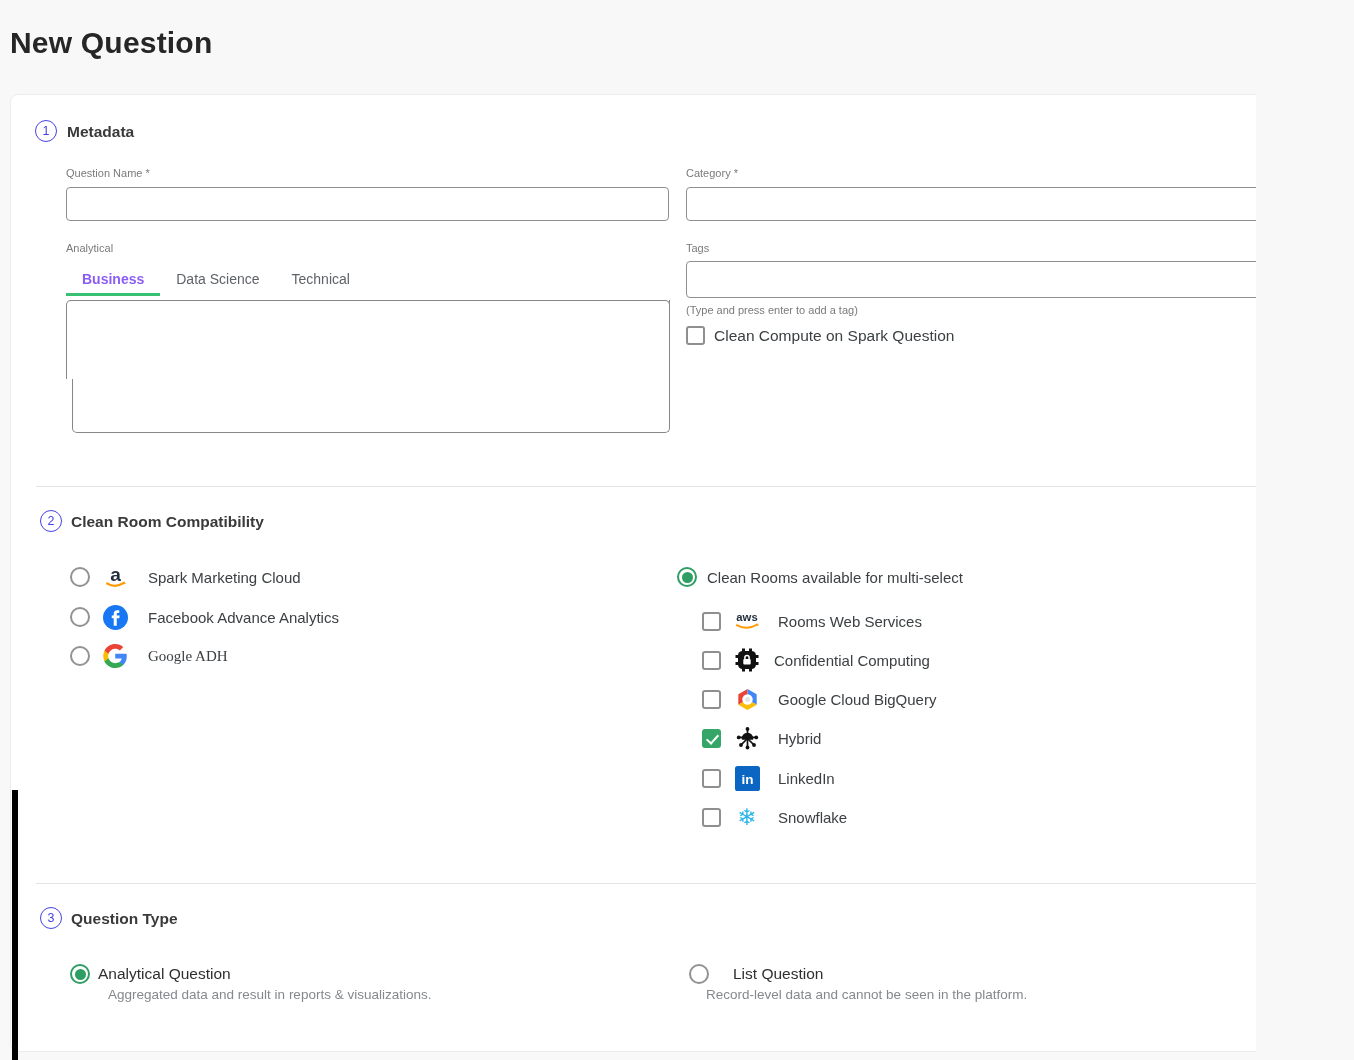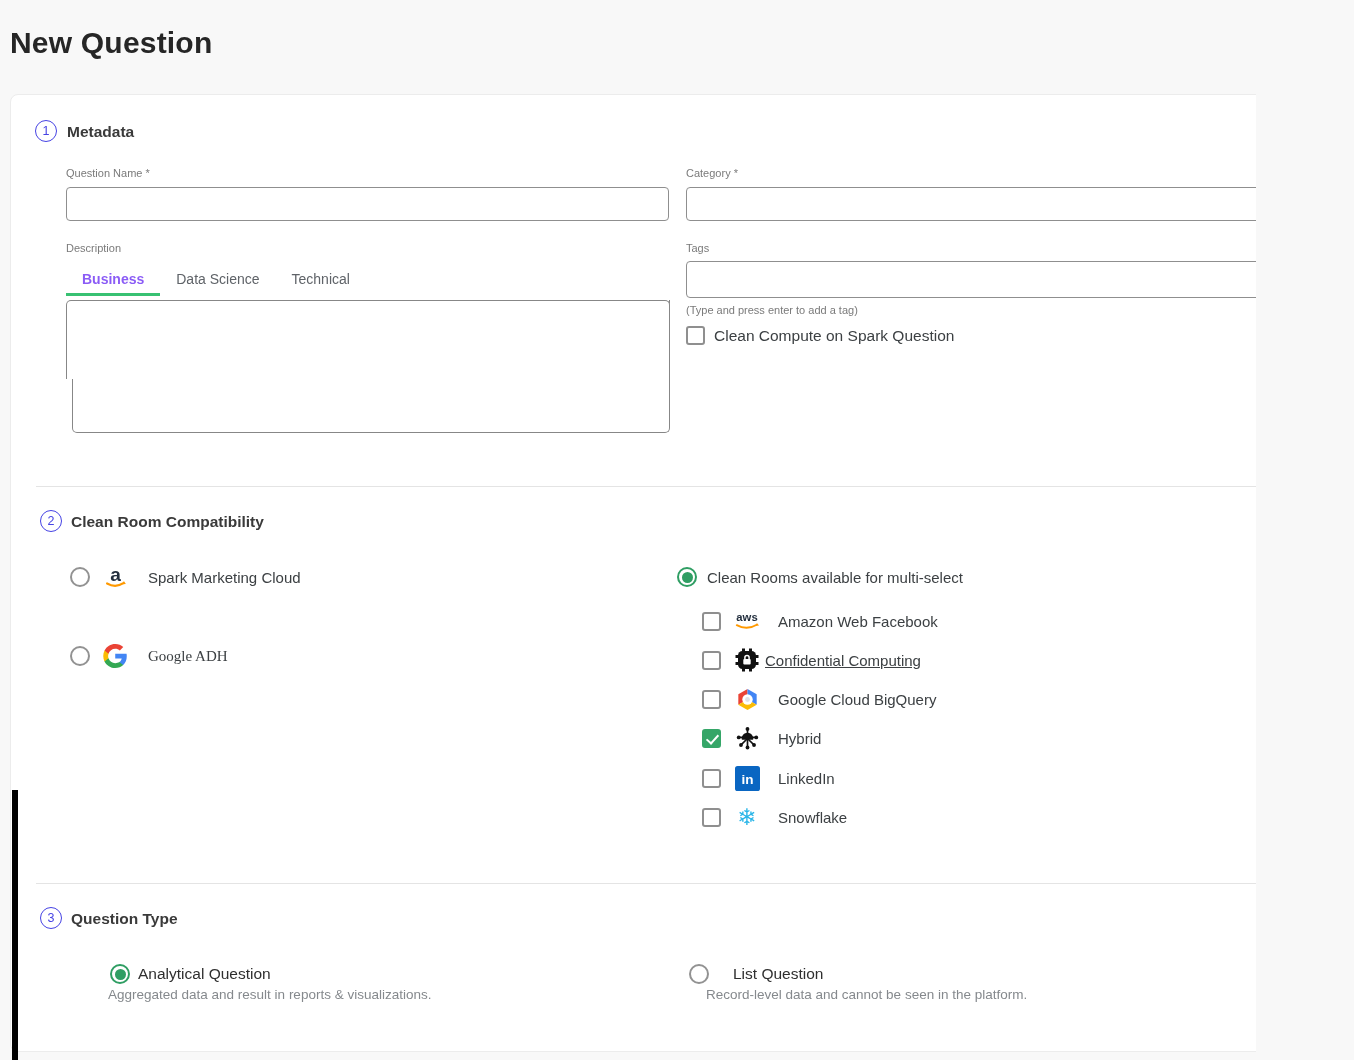--- a/index.html
+++ b/index.html
@@ -87,21 +87,21 @@
     <span>1</span>
   </div>
   <div class="sec-title" style="left:67px; top:123px;">Metadata</div>
 
   <div class="field-label" style="left:66px; top:167px;">Question Name *</div>
   <input class="input" style="left: 66px; top: 187px; width: 603px; height: 34px;" value="">
 
   <div class="field-label" style="left:686px; top:167px;">Category *</div>
   <input class="input" style="left: 686px; top: 187px; width: 598px; height: 34px;" value="">
 
-  <div class="field-label" style="left:66px; top:242px;">Description</div>
+  <div class="field-label" style="left:66px; top:242px;">Analytical</div>
 
   <div class="tabs">
     <div class="tab on">Business</div>
     <div class="tab">Data Science</div>
     <div class="tab">Technical</div>
   </div>
 
   <div class="desc-outer"></div>
   <textarea class="desc-textarea" style=""></textarea>
 
@@ -126,20 +126,30 @@
     <span class="icon-box" style="margin-left:11px;">
       <svg viewBox="0 0 24 24" width="27" height="27">
         <text x="12" y="15" text-anchor="middle" font-size="17" font-weight="bold" fill="#232f3e">a</text>
         <path d="M4.5 17.3 Q 12 21.6 19 17" fill="none" stroke="#ff9900" stroke-width="1.9" stroke-linecap="round"></path>
         <polygon points="19.4,15.2 21.2,17.7 18.3,17.9" fill="#ff9900"></polygon>
       </svg>
     </span>
     <span class="opt-label" style="margin-left:19px;">Spark Marketing Cloud</span>
   </div>
 
+  <div class="opt-row" style="left:70px; top:603px;">
+    <div class="radio"></div>
+    <span class="icon-box" style="margin-left:11px;">
+      <svg viewBox="0 0 24 24" width="25" height="25">
+        <circle cx="12" cy="12" r="12" fill="#1877f2"></circle>
+        <path d="M15.7 12.6h-2.5V20h-2.9v-7.4H8.4v-2.5h1.9V8.4c0-2 1.2-3.4 3.3-3.4h2v2.6h-1.4c-.7 0-1 .4-1 1v1.5h2.8l-.3 2.5z" fill="#fff"></path>
+      </svg>
+    </span>
+    <span class="opt-label" style="margin-left:19px;">Facebook Advance Analytics</span>
+  </div>
 
   <div class="opt-row" style="left:70px; top:642px;">
     <div class="radio"></div>
     <span class="icon-box" style="margin-left:11px;">
       <svg viewBox="0 0 533.5 544.3" width="24" height="24">
         <path fill="#4285f4" d="M533.5 278.4c0-18.5-1.5-37.1-4.7-55.3H272.1v104.8h147c-6.1 33.8-25.7 63.7-54.4 82.7v68h87.7c51.5-47.4 81.1-117.4 81.1-200.2z"></path>
         <path fill="#34a853" d="M272.1 544.3c73.4 0 135.3-24.1 180.4-65.7l-87.7-68c-24.4 16.6-55.9 26-92.6 26-71 0-131.2-47.9-152.8-112.3H28.9v70.1c46.2 91.9 140.3 149.9 243.2 149.9z"></path>
         <path fill="#fbbc04" d="M119.3 324.3c-11.4-33.8-11.4-70.4 0-104.2V150H28.9c-38.6 76.9-38.6 167.5 0 244.4l90.4-70.1z"></path>
         <path fill="#ea4335" d="M272.1 107.7c38.8-.6 76.3 14 104.4 40.8l77.7-77.7C405 24.6 339.7-.8 272.1 0 169.2 0 75.1 58 28.9 150l90.4 70.1c21.5-64.5 81.8-112.4 152.8-112.4z"></path>
       </svg>
@@ -154,21 +164,21 @@
 
   <div class="opt-row" style="left:702px; top:607px;">
     <div class="checkbox"></div>
     <span class="icon-box" style="margin-left:12px;">
       <svg viewBox="0 0 26 20" width="28" height="22">
         <text x="13" y="10" text-anchor="middle" font-size="10.5" font-weight="bold" fill="#232f3e">aws</text>
         <path d="M3.5 13.8 Q 13 19 22 13.4" fill="none" stroke="#ff9900" stroke-width="1.7" stroke-linecap="round"></path>
         <polygon points="22.2,11.8 24.2,14.1 21.3,14.3" fill="#ff9900"></polygon>
       </svg>
     </span>
-    <span class="opt-label" style="margin-left:17px;">Amazon Web Facebook</span>
+    <span class="opt-label" style="margin-left:17px;">Rooms Web Services</span>
   </div>
 
   <div class="opt-row" style="left:702px; top:646px;">
     <div class="checkbox"></div>
     <span class="icon-box" style="margin-left:12px;">
       <svg viewBox="0 0 24 24" width="24" height="24">
         <g fill="#111">
           <rect x="7" y="0.5" width="3" height="4"></rect>
             <rect x="14" y="0.5" width="3" height="4"></rect>
           <rect x="7" y="19.5" width="3" height="4"></rect>
@@ -176,21 +186,21 @@
           <rect x="0.5" y="7" width="4" height="3"></rect>
             <rect x="0.5" y="14" width="4" height="3"></rect>
           <rect x="19.5" y="7" width="4" height="3"></rect>
             <rect x="19.5" y="14" width="4" height="3"></rect>
           <rect x="3" y="3" width="18" height="18" rx="4.5"></rect>
         </g>
         <rect x="8.3" y="11" width="7.4" height="5.4" rx="1" fill="#fff"></rect>
         <path d="M9.9 11V9.6a2.1 2.1 0 0 1 4.2 0V11" fill="none" stroke="#fff" stroke-width="1.5"></path>
       </svg>
     </span>
-    <span class="opt-label" style="margin-left:4px;text-decoration:underline;">Confidential Computing</span>
+    <span class="opt-label" style="margin-left:13px;">Confidential Computing</span>
   </div>
 
   <div class="opt-row" style="left:702px; top:685px;">
     <div class="checkbox"></div>
     <span class="icon-box" style="margin-left:12px;">
       <svg viewBox="0 0 24 24" width="25" height="25">
         <path fill="#ea4335" d="M3.2 7 12 2v10L3.2 17z"></path>
         <path fill="#4285f4" d="M12 2l8.8 5v10L12 12z"></path>
         <path fill="#fbbc05" d="M3.2 17 12 12l8.8 5L12 22z"></path>
         <circle cx="12" cy="12" r="5" fill="#fff"></circle>
@@ -245,21 +255,21 @@
     <span class="opt-label" style="margin-left:17px;">Snowflake</span>
   </div>
 
   <div class="divider" style="top:883px;"></div>
 
   <div class="step" style="left:40px; top:907px;">
     <span>3</span>
   </div>
   <div class="sec-title" style="left:71px; top:910px;">Question Type</div>
 
-  <div class="opt-row" style="left:70px; top:964px;margin-left:40px;">
+  <div class="opt-row" style="left:70px; top:964px;">
     <div class="radio on"></div>
     <span class="qt-label" style="margin-left:8px;">Analytical Question</span>
   </div>
   <div class="qt-desc" style="left:108px; top:987px;">Aggregated data and result in reports &amp; visualizations.</div>
 
   <div class="opt-row" style="left:689px; top:964px;gap:16px;">
     <div class="radio"></div>
     <span class="qt-label" style="margin-left:8px;">List Question</span>
   </div>
   <div class="qt-desc" style="left:706px; top:987px;">Record-level data and cannot be seen in the platform.</div>

